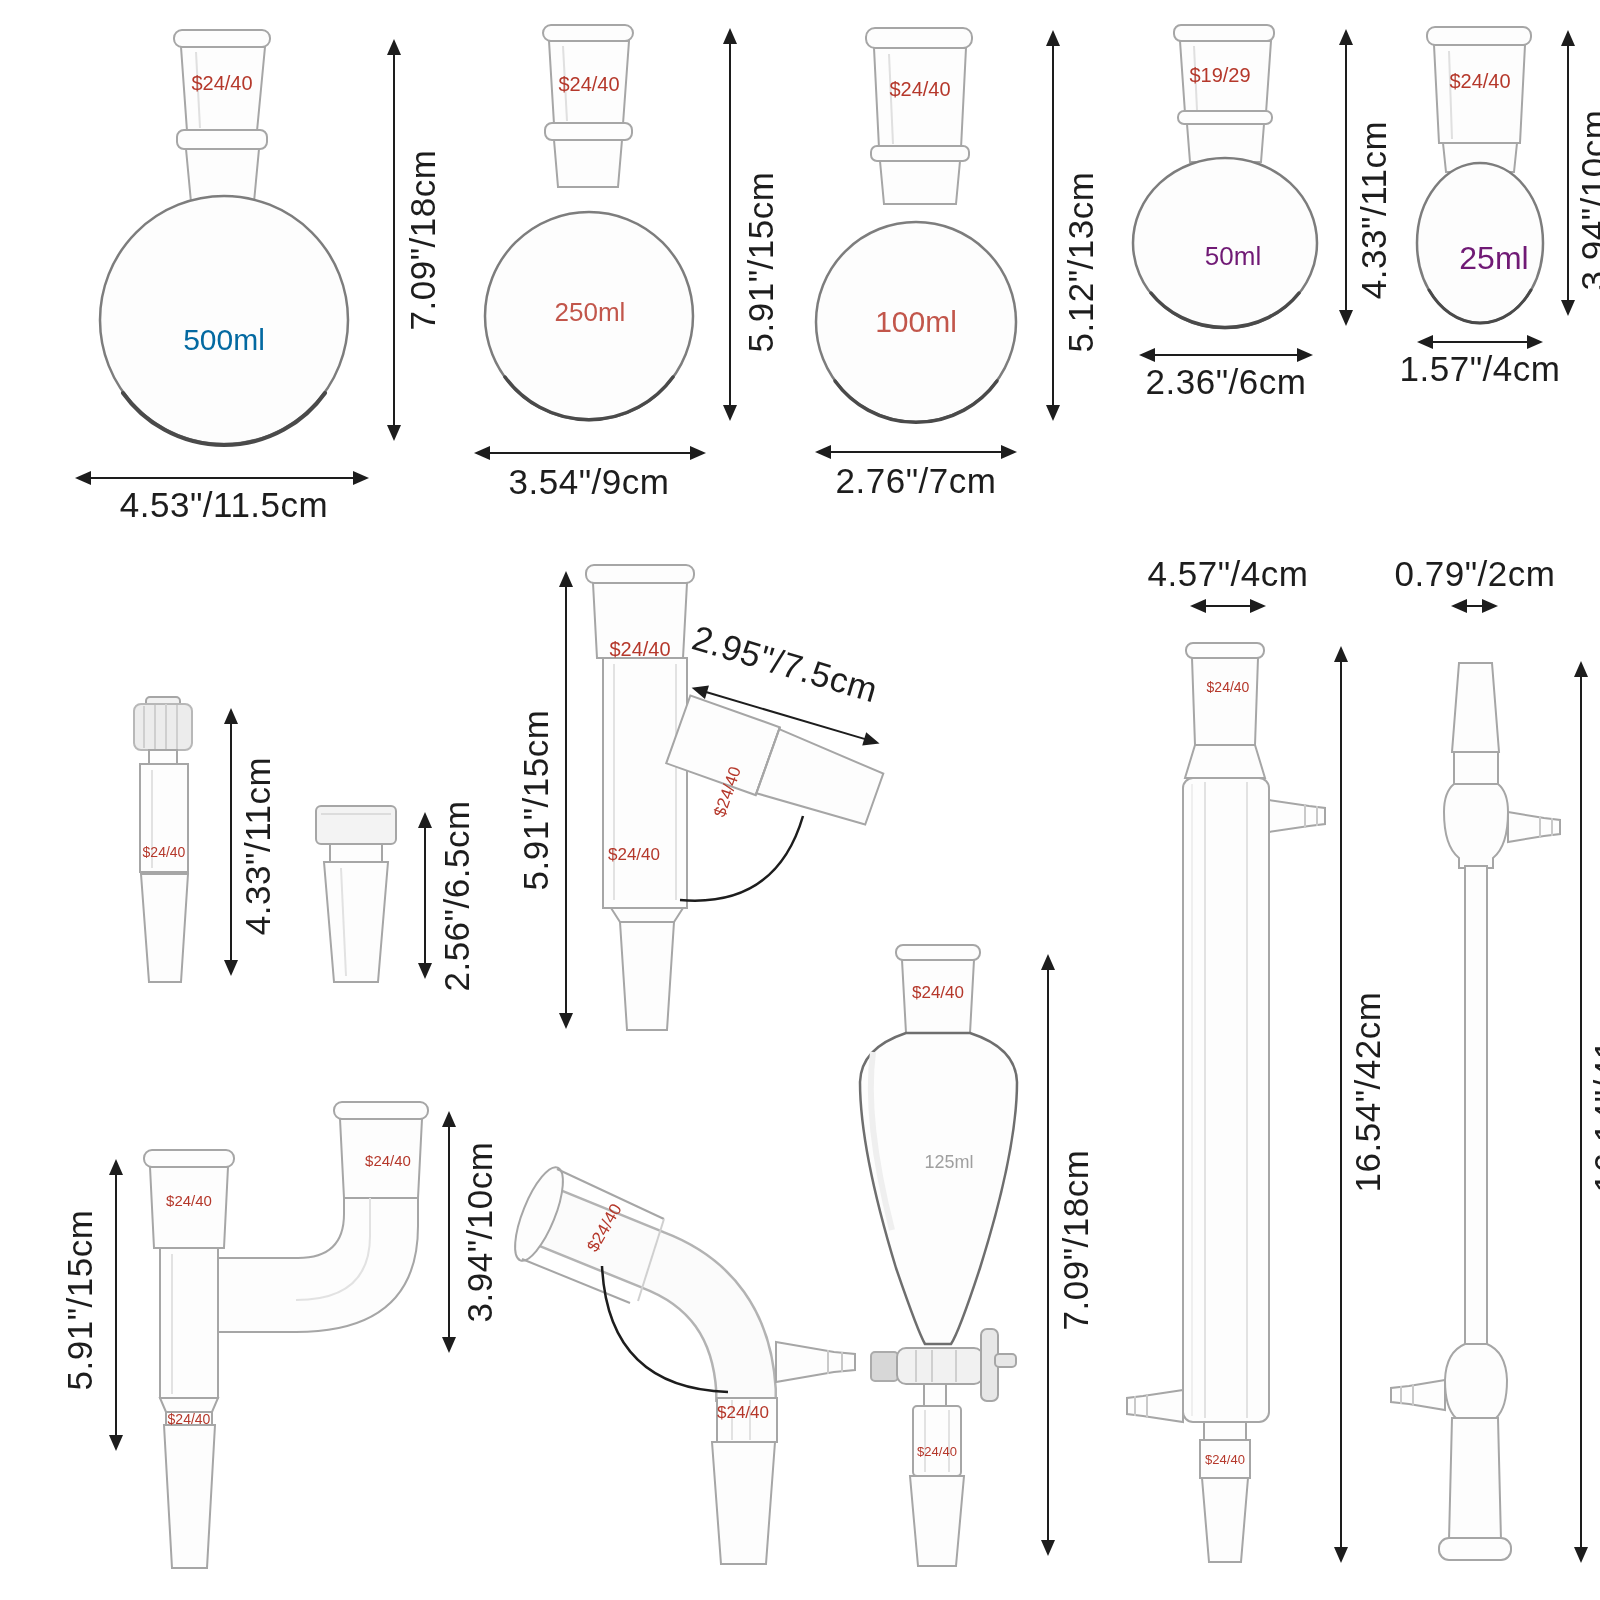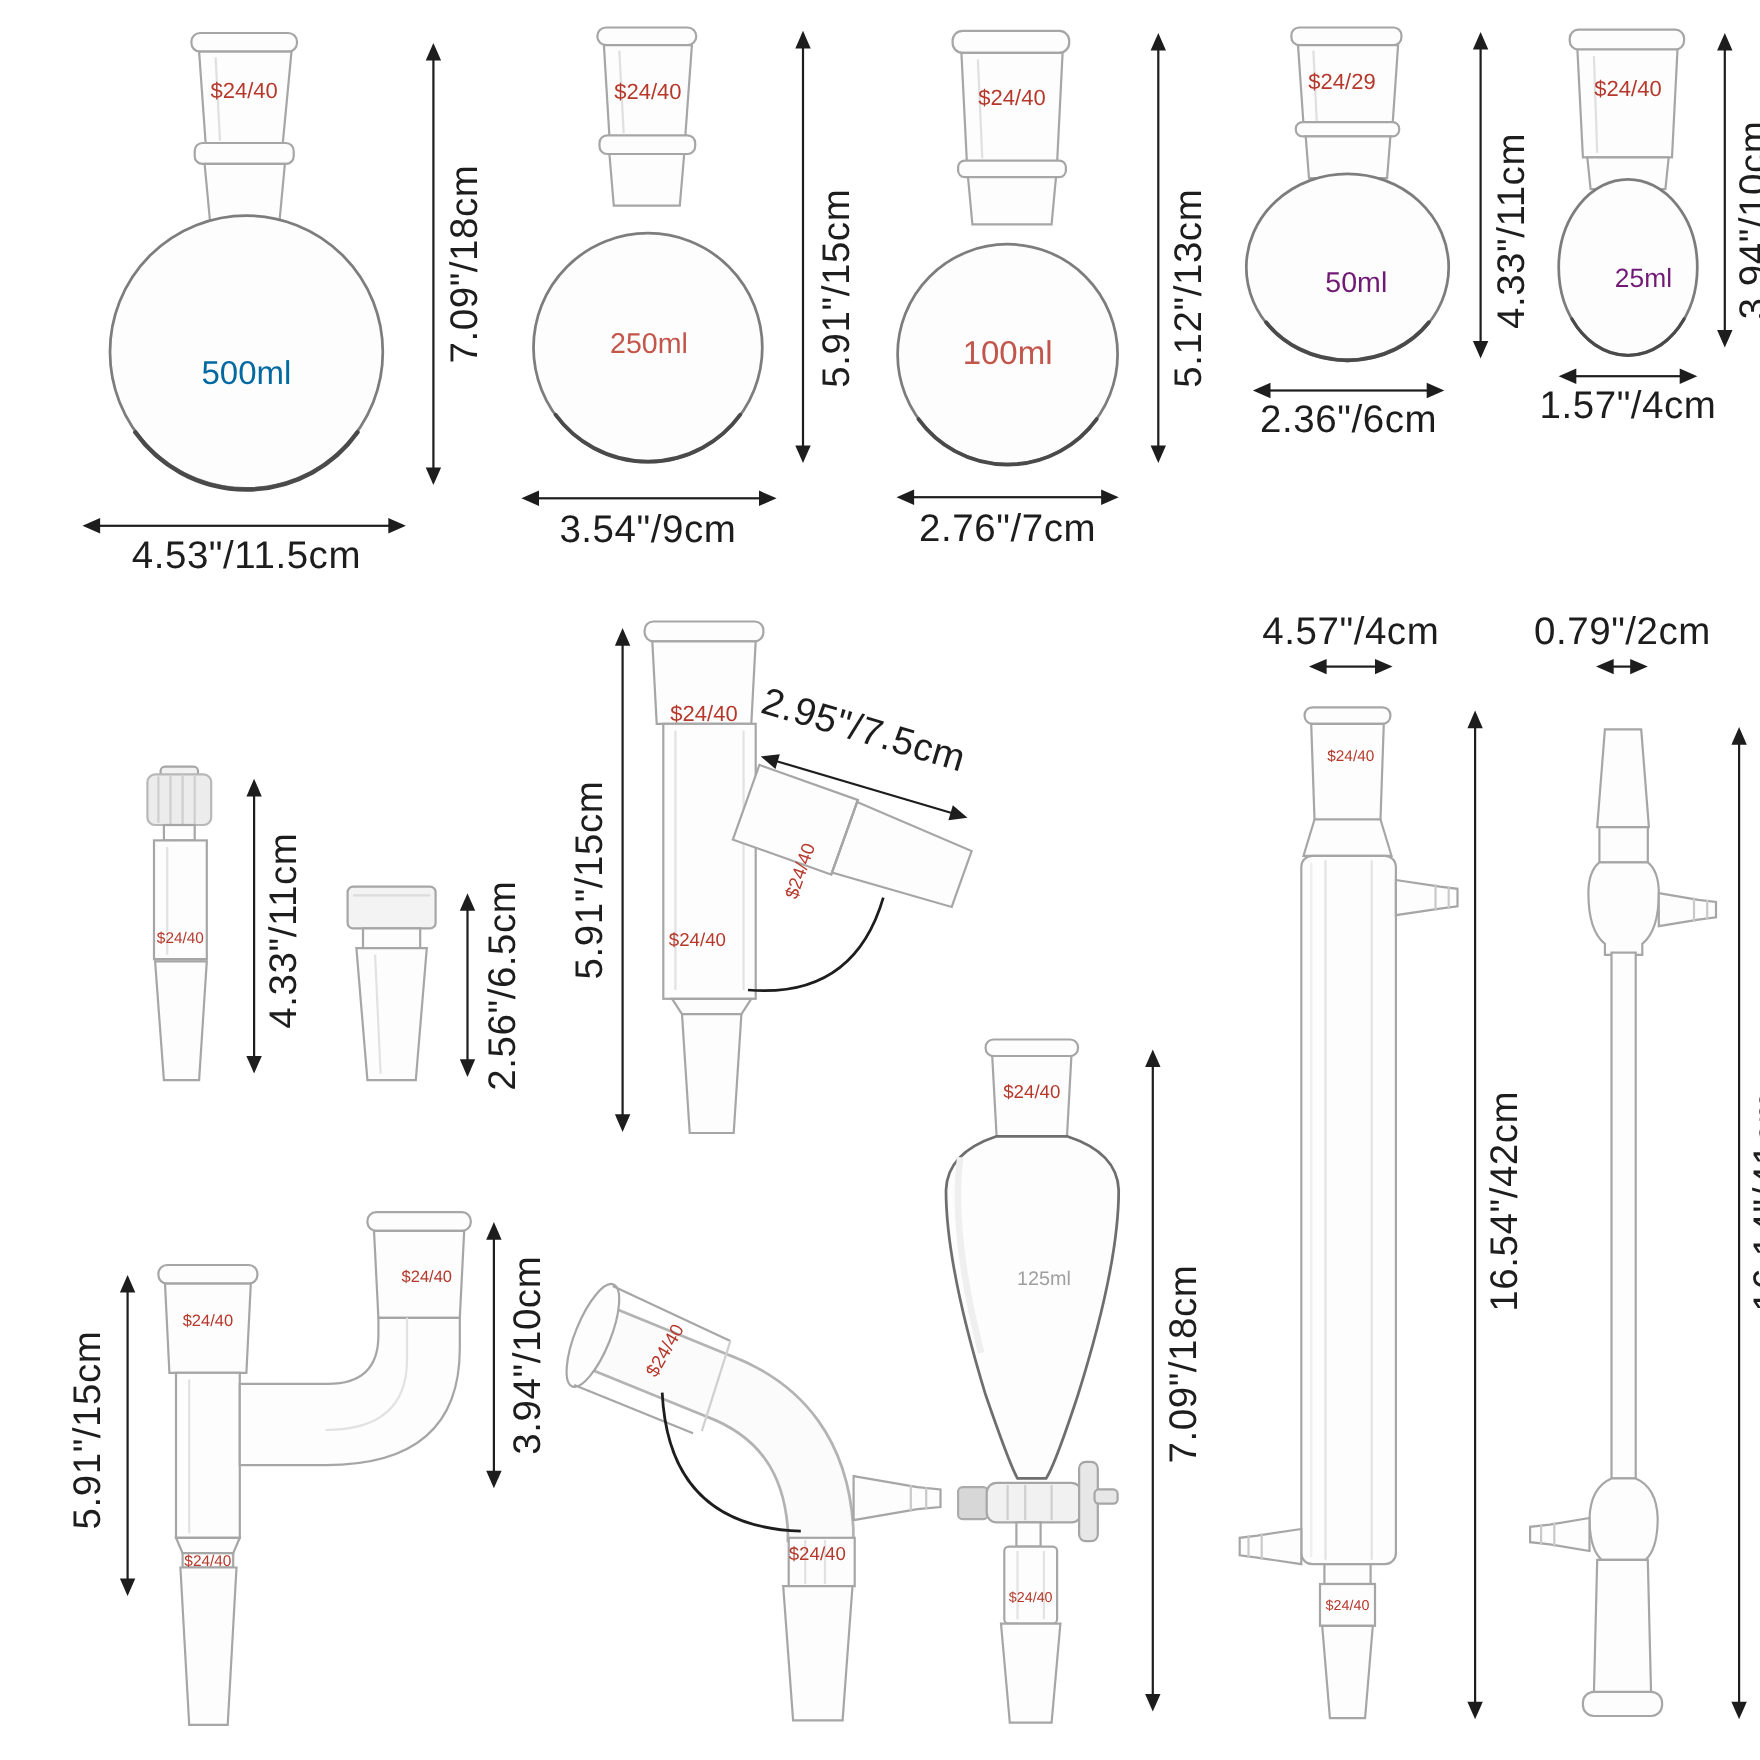--- a/index.html
+++ b/index.html
@@ -209,41 +209,41 @@
       <line x1="1373" y1="1386" x2="1373" y2="1404" stroke="#c9c9c9"></line>
       <path d="M1424,1418 L1421,1540 L1473,1540 L1470,1418 Z"></path>
       <rect x="1411" y="1538" width="72" height="22" rx="10"></rect>
     </g>
   </g>
 </svg>
 
 <div class="jl" style="left:124px;top:72px;">$24/40</div>
 <div class="jl" style="left:491px;top:73px;">$24/40</div>
 <div class="jl" style="left:822px;top:78px;">$24/40</div>
-<div class="jl" style="left:1122px;top:64px;">$24/29</div>
+<div class="jl" style="left:1122px;top:64px;">$19/29</div>
 <div class="jl" style="left:1382px;top:70px;">$24/40</div>
 <div class="jl s14" style="left:66px;top:844px;">$24/40</div>
 <div class="jl" style="left:542px;top:638px;">$24/40</div>
 <div class="jl s17" style="left:630px;top:782px;transform:rotate(-71deg);">$24/40</div>
 <div class="jl s17" style="left:536px;top:845px;">$24/40</div>
 <div class="jl s15" style="left:91px;top:1192px;">$24/40</div>
 <div class="jl s15" style="left:290px;top:1152px;">$24/40</div>
 <div class="jl s14" style="left:91px;top:1411px;">$24/40</div>
 <div class="jl s17" style="left:507px;top:1218px;transform:rotate(-60deg);">$24/40</div>
 <div class="jl s17" style="left:645px;top:1403px;">$24/40</div>
 <div class="jl s17" style="left:840px;top:983px;">$24/40</div>
 <div class="jl s13" style="left:839px;top:1444px;">$24/40</div>
 <div class="jl s14" style="left:1130px;top:679px;">$24/40</div>
 <div class="jl s13" style="left:1127px;top:1452px;">$24/40</div>
 
 <div class="vol c-gray" style="left:116px;top:323px;font-size:30px;">500ml</div>
 <div class="vol c-red" style="left:482px;top:297px;font-size:26px;">250ml</div>
 <div class="vol c-red" style="left:808px;top:305px;font-size:30px;">100ml</div>
 <div class="vol c-blue" style="left:1125px;top:241px;font-size:26px;">50ml</div>
-<div class="vol c-blue" style="left:1386px;top:240px;font-size:24px;">25ml</div>
+<div class="vol c-blue" style="left:1386px;top:240px;font-size:32px;">25ml</div>
 <div class="vol c-dgray" style="left:841px;top:1152px;font-size:18px;">125ml</div>
 
 <div class="av" style="left:365px;top:54px;height:372px;"></div>
 <div class="ah" style="left:62px;top:477px;width:264px;"></div>
 <div class="av" style="left:701px;top:43px;height:363px;"></div>
 <div class="ah" style="left:461px;top:452px;width:202px;"></div>
 <div class="av" style="left:1024px;top:45px;height:361px;"></div>
 <div class="ah" style="left:802px;top:451px;width:172px;"></div>
 <div class="av" style="left:1317px;top:44px;height:267px;"></div>
 <div class="ah" style="left:1126px;top:354px;width:144px;"></div>

